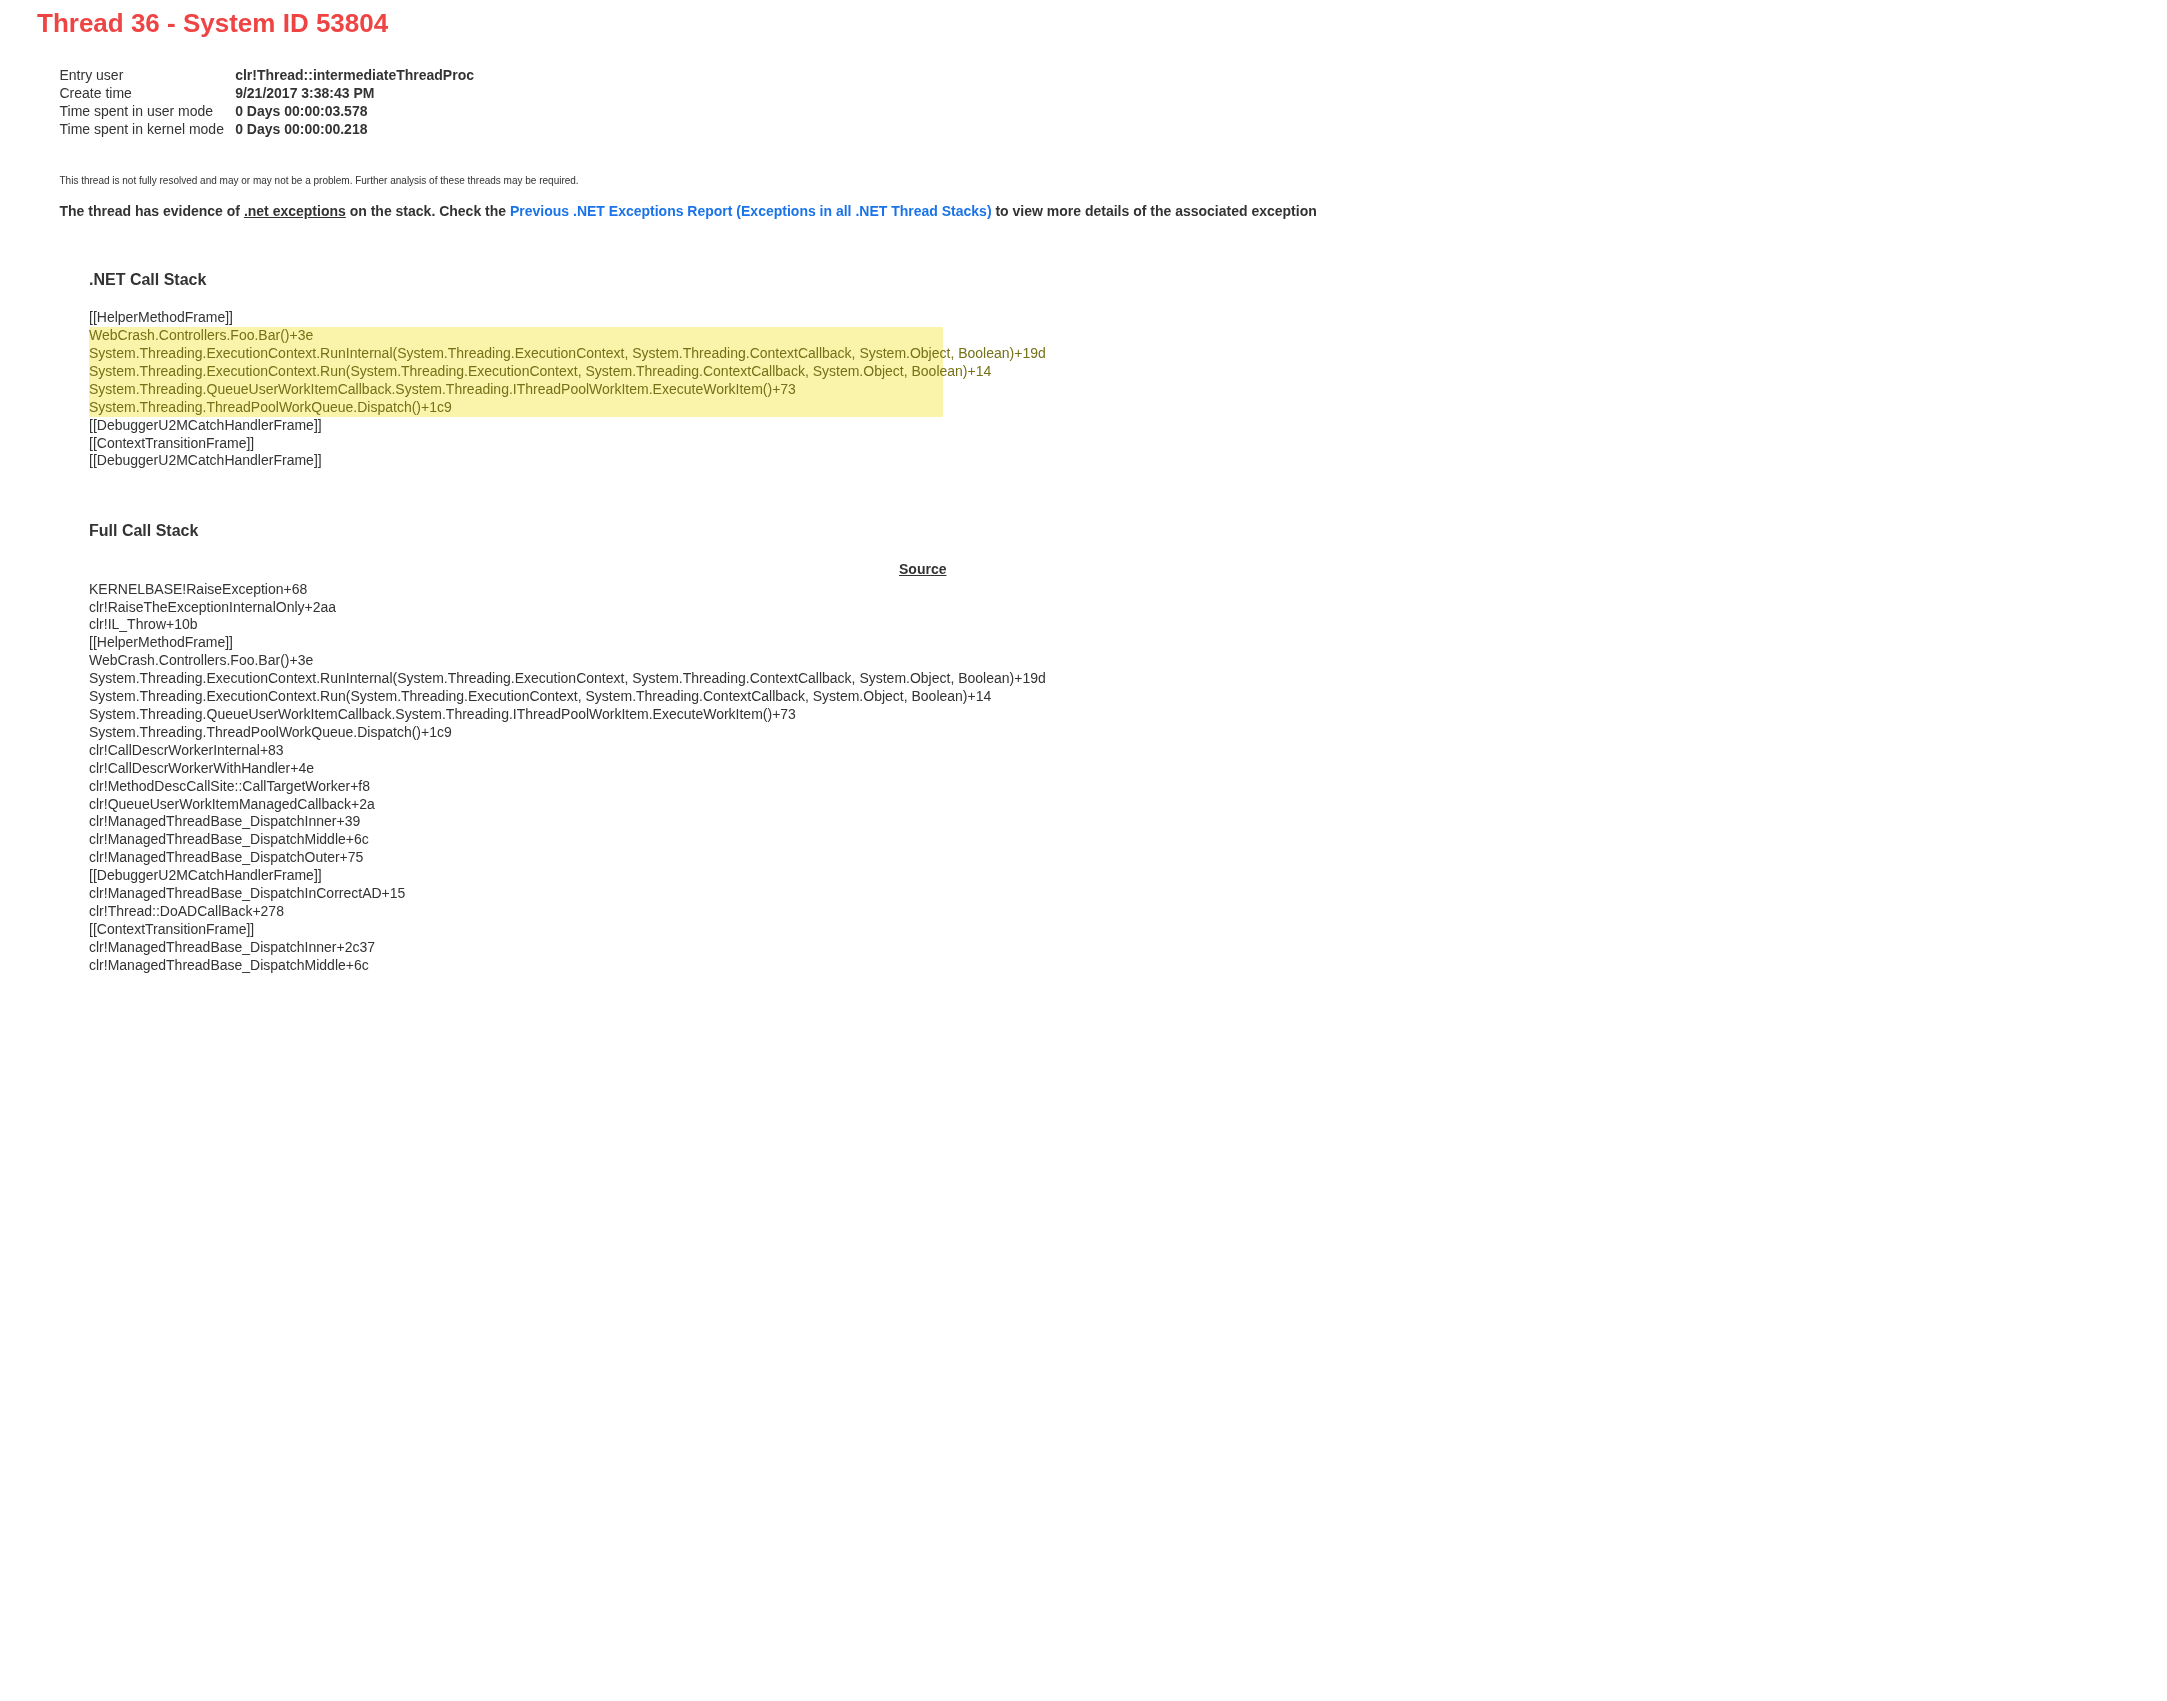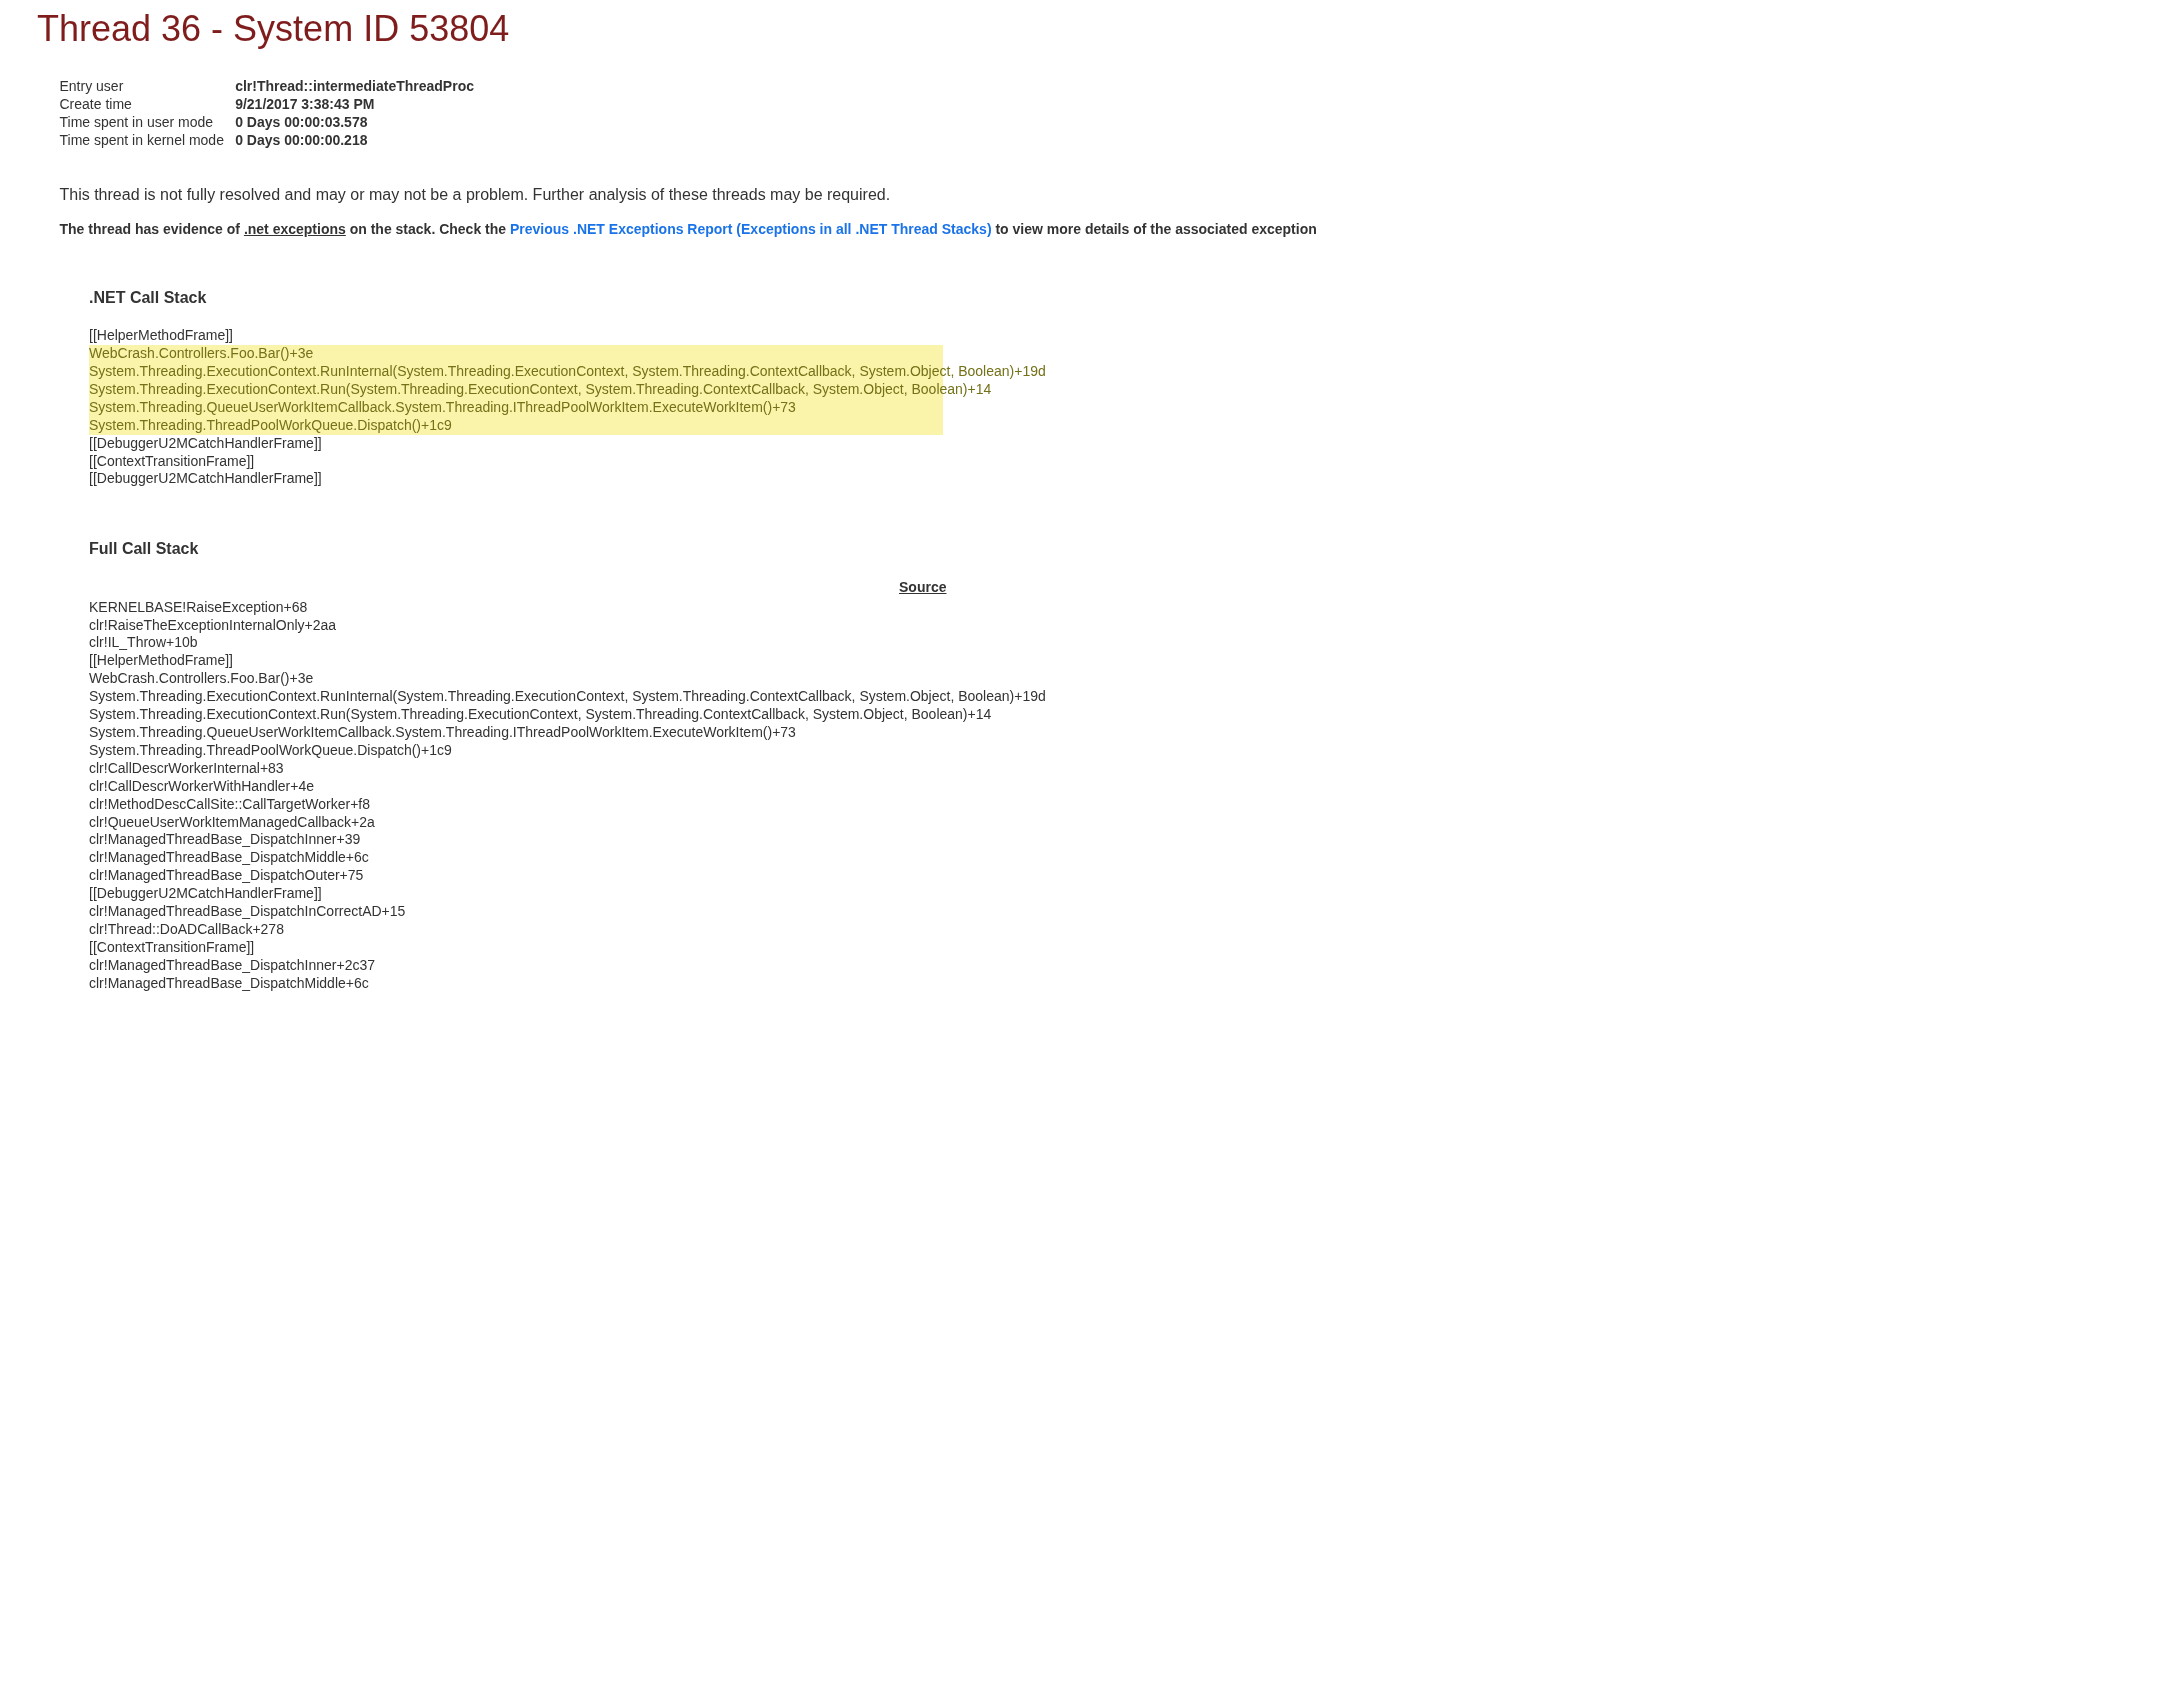--- a/index.html
+++ b/index.html
@@ -7,41 +7,41 @@
     padding: 0;
     background: #ffffff;
     font-family: "Segoe UI", "Segoe UI Light", Arial, sans-serif;
     color: #333333;
     font-size: 14px;
   }
   .page {
     padding: 0 37px 37px 37px;
   }
   h1.title {
-    font-weight: 400;
-    font-size: 36px;
+    font-weight: 700;
+    font-size: 26px;
     margin: 7.5px 0 28px 0;
-    color: #7f1d1d;
+    color: #ef4444;
   }
   .info-table {
     margin-left: 22.5px;
     border-collapse: collapse;
   }
   .info-table td {
     padding: 0.9px 5.6px 0.9px 0;
     vertical-align: top;
     font-size: 14px;
   }
   .info-table td.val {
     font-weight: bold;
     padding-left: 5.6px;
   }
   .note {
     margin: 37px 0 17px 22.5px;
-    font-size: 16px;
+    font-size: 10px;
   }
   .evidence {
     margin: 0 0 0 22.5px;
     font-size: 14px;
     font-weight: bold;
   }
   .evidence .underline {
     text-decoration: underline;
   }
   .evidence a {

